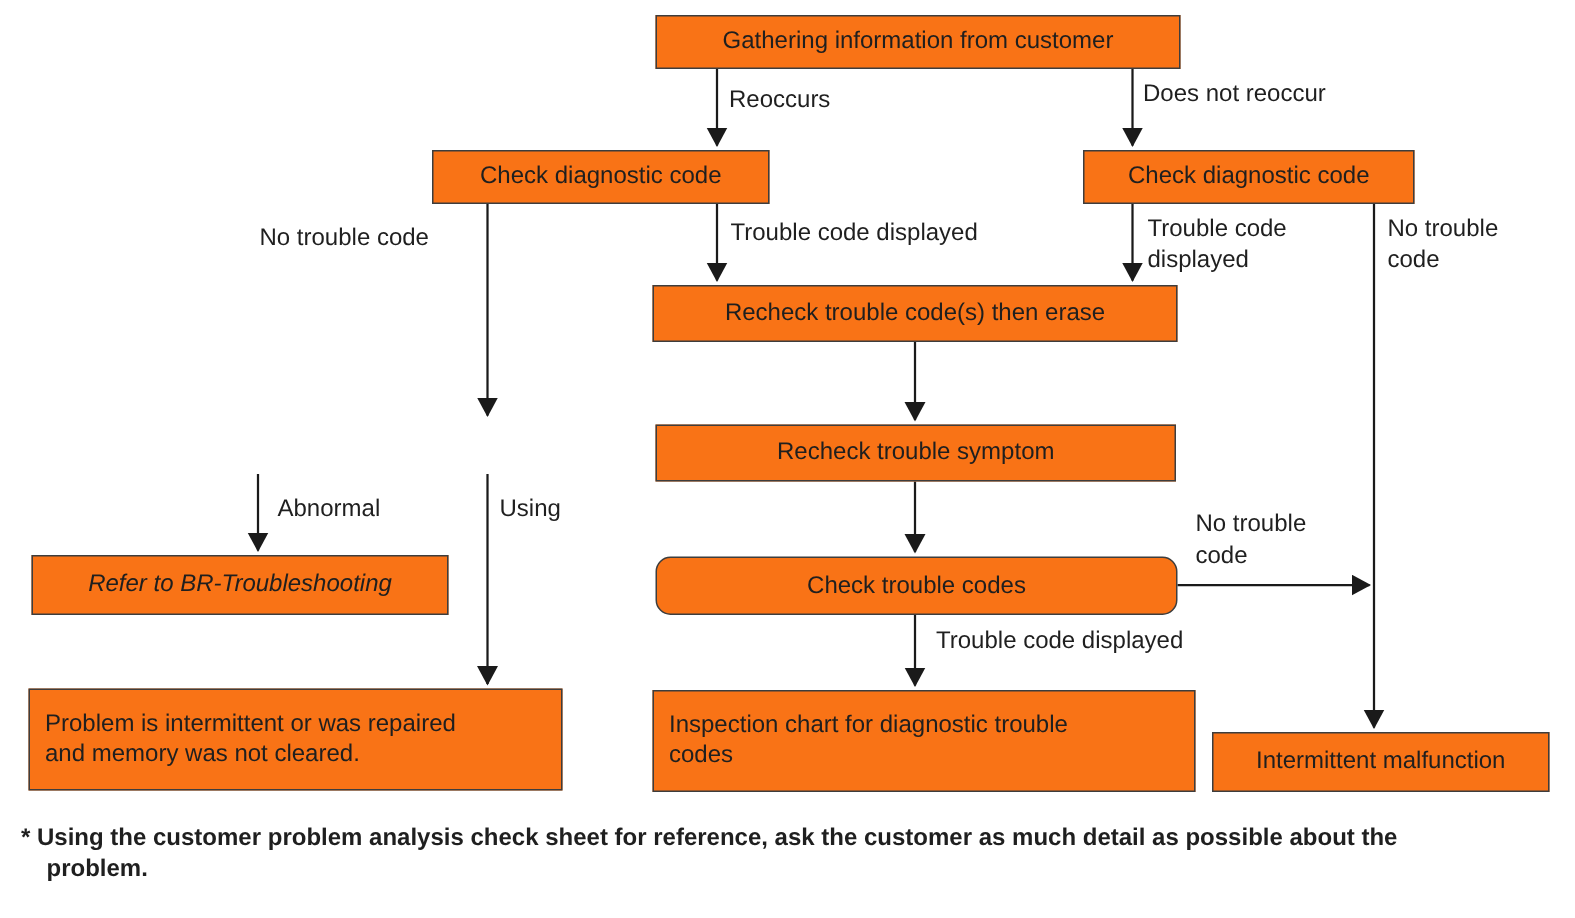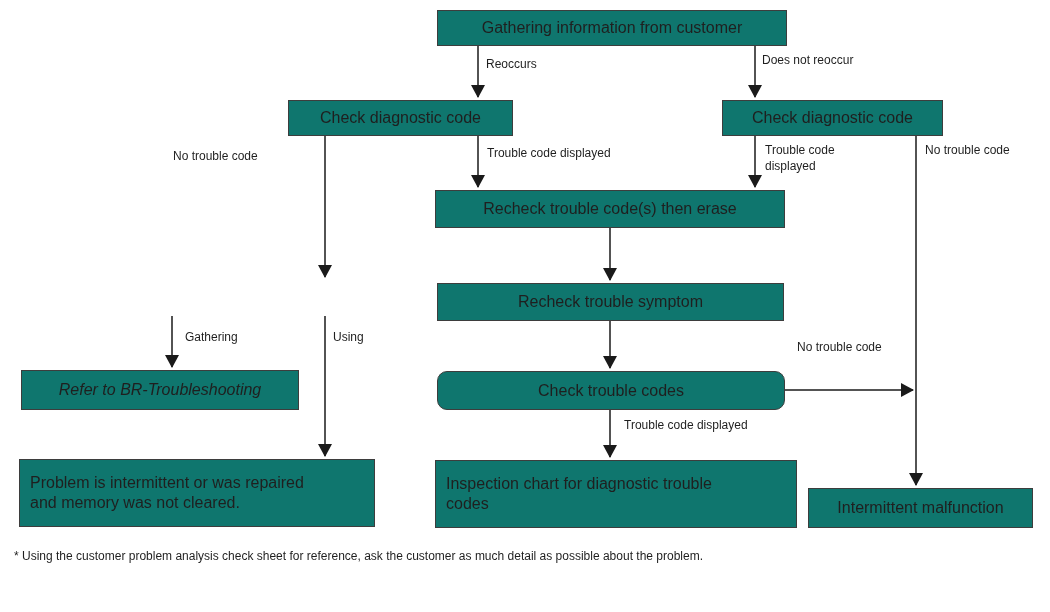--- a/index.html
+++ b/index.html
@@ -20,43 +20,43 @@
   svg.edges line { stroke: var(--line, #1a1a1a); stroke-width: 1.5; }
   svg.edges marker path { fill: var(--line, #1a1a1a); }
   .node {
     position: absolute;
     box-sizing: border-box;
     display: flex;
     align-items: center;
     justify-content: center;
     text-align: center;
     border: 1.5px solid var(--box-border, #3d3d3d);
-    background: #0f766e;
+    background: #f97316;
     font-size: 16px;
     line-height: 1.22;
     padding: 0 6px;
   }
   .node.left {
     justify-content: flex-start;
     text-align: left;
   }
   .elabel {
     position: absolute;
-    font-size: 12px;
+    font-size: 16px;
     line-height: 1.3;
     white-space: nowrap;
   }
   .elabel.wrap { white-space: normal; }
   .footnote {
     position: absolute;
     left: 14px;
     top: 549px;
     width: 950px;
-    font-size: 12px;
-    font-weight: normal;
+    font-size: 16px;
+    font-weight: bold;
     line-height: 1.3;
     padding-left: 17px;
     text-indent: -17px;
   }
   
   #n-gathering        { left: 437px; top: 10px;  width: 350px; height: 36px; }
   #n-check-left       { left: 288px; top: 100px; width: 225px; height: 36px; }
   #n-check-right      { left: 722px; top: 100px; width: 221px; height: 36px; }
   #n-recheck-erase    { left: 435px; top: 190px; width: 350px; height: 38px; }
   #n-recheck-symptom  { left: 437px; top: 283px; width: 347px; height: 38px; }
@@ -115,18 +115,18 @@
   <div class="node" id="n-intermittent">Intermittent malfunction</div>
 
   <span class="elabel" id="l-reoccurs">Reoccurs</span>
   <span class="elabel" id="l-does-not-reoccur">Does not reoccur</span>
   <span class="elabel" id="l-no-trouble-left">No trouble code</span>
   <span class="elabel" id="l-trouble-disp-left">Trouble code displayed</span>
   <span class="elabel wrap" id="l-trouble-disp-right">Trouble code displayed</span>
   <span class="elabel wrap" id="l-no-trouble-right">No trouble code</span>
   <span class="elabel wrap" id="l-no-trouble-mid">No trouble code</span>
   <span class="elabel" id="l-trouble-disp-bottom">Trouble code displayed</span>
-  <span class="elabel" id="l-abnormal">Gathering</span>
+  <span class="elabel" id="l-abnormal">Abnormal</span>
   <span class="elabel" id="l-normal">Using</span>
 
   <div class="footnote">* Using the customer problem analysis check sheet for reference, ask the customer as much detail as possible about the problem.</div>
 
 </div>
 
 </body></html>

